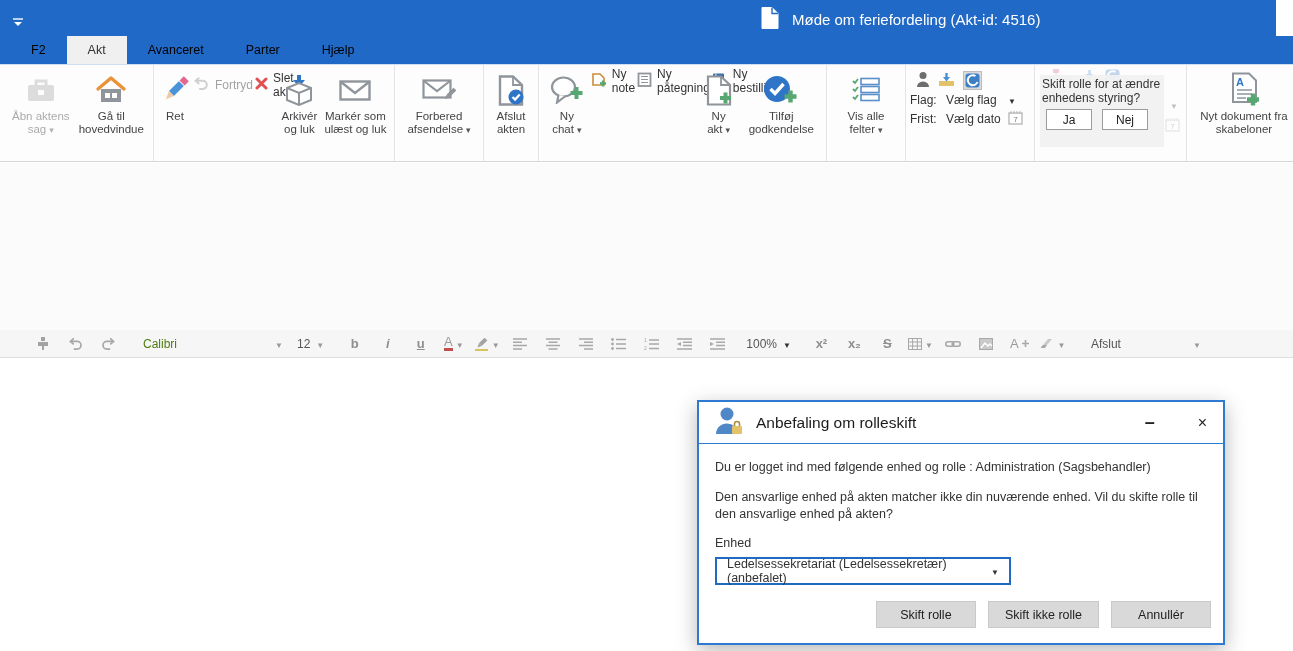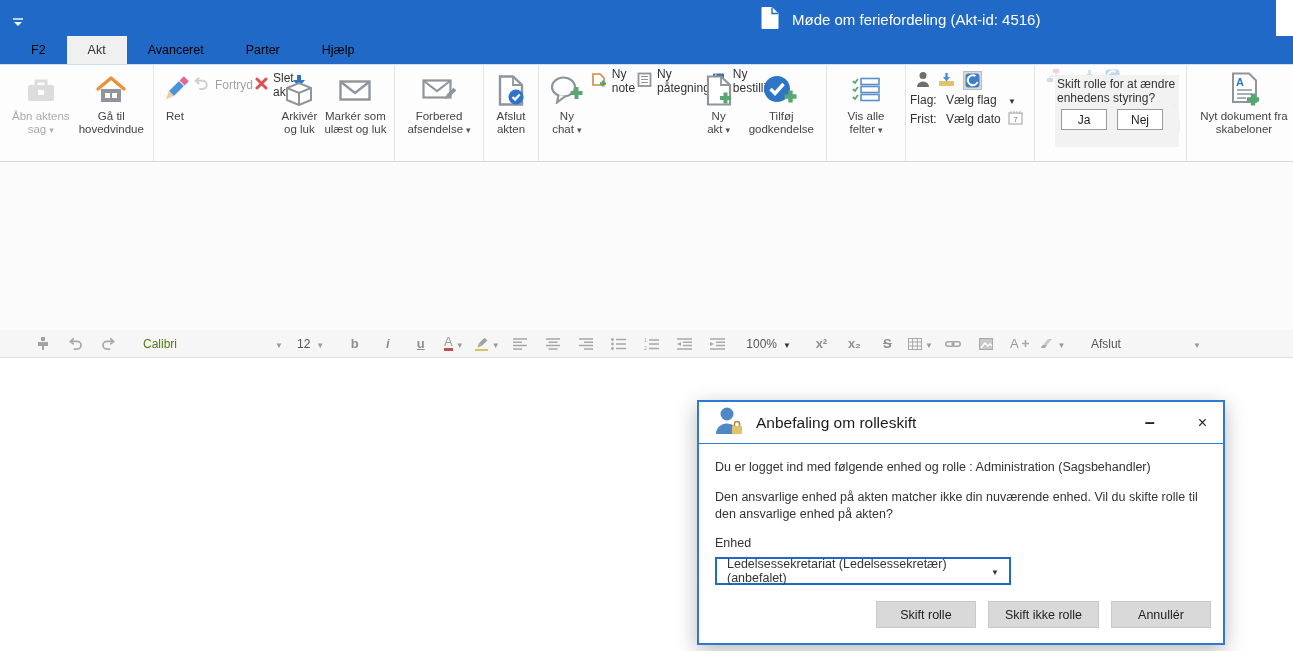--- a/index.html
+++ b/index.html
@@ -32,21 +32,21 @@
   .stack { display:flex; flex-direction:row; justify-content:flex-start; gap:2px; padding-top:6px; }
 
   
   .mig-grid { display:grid; grid-template-columns:36px 62px 22px; grid-auto-rows:19px; align-items:center; font-size:12px; color:#333; padding-top:2px; }
   .mig-icons { grid-column:1 / 4; display:flex; align-items:center; gap:8px; padding-left:6px; height:22px; }
   .selbox { background:#d9d9d9; border:1px solid #bdbdbd; padding:1px; display:flex; }
 
   
   .admin-wrap { position:relative; width:146px; height:78px; }
   .ghost { opacity:.3; position:absolute; }
-  .admin-panel { position:absolute; left:16px; top:6px; width:124px; bottom:0; background:rgba(241,241,241,.93);
+  .admin-panel { position:absolute; left:1px; top:6px; width:124px; bottom:0; background:rgba(241,241,241,.93);
                  font-size:12px; color:#333; line-height:14px; padding:2px 2px; }
   .jn-row { display:flex; gap:10px; margin-top:4px; padding-left:4px; }
   .jn-btn { width:46px; height:21px; background:#fff; border:1px solid #9c9c9c; font-size:12px; color:#222;
             display:flex; align-items:center; justify-content:center; cursor:default; }
 
   
   .formarea { position:absolute; top:163px; left:0; right:0; height:167px; background:#fbfbfb; }
   .flabel { position:absolute; font-size:12px; color:#3a3a3a; white-space:nowrap; }
   .ffield { position:absolute; background:#f1f1f1; border:1px solid #cdcdcd; font-size:12px; color:#222;
             display:flex; align-items:center; padding:0 7px; white-space:nowrap; overflow:hidden; }

